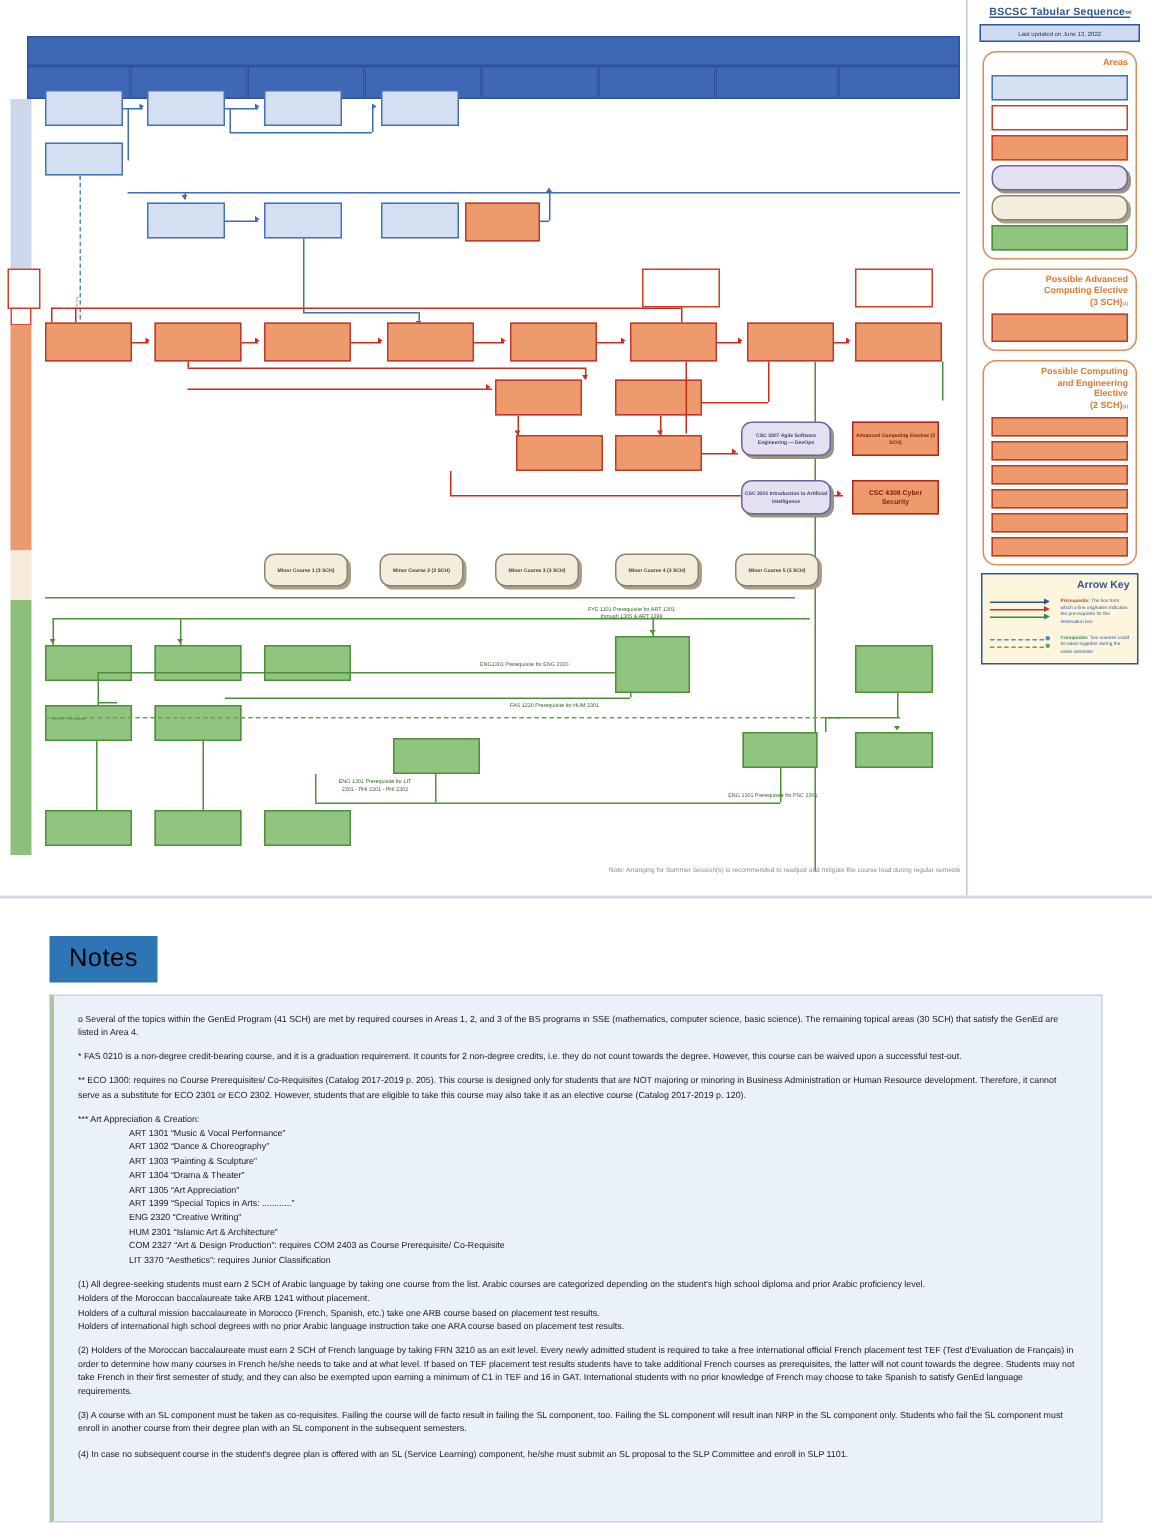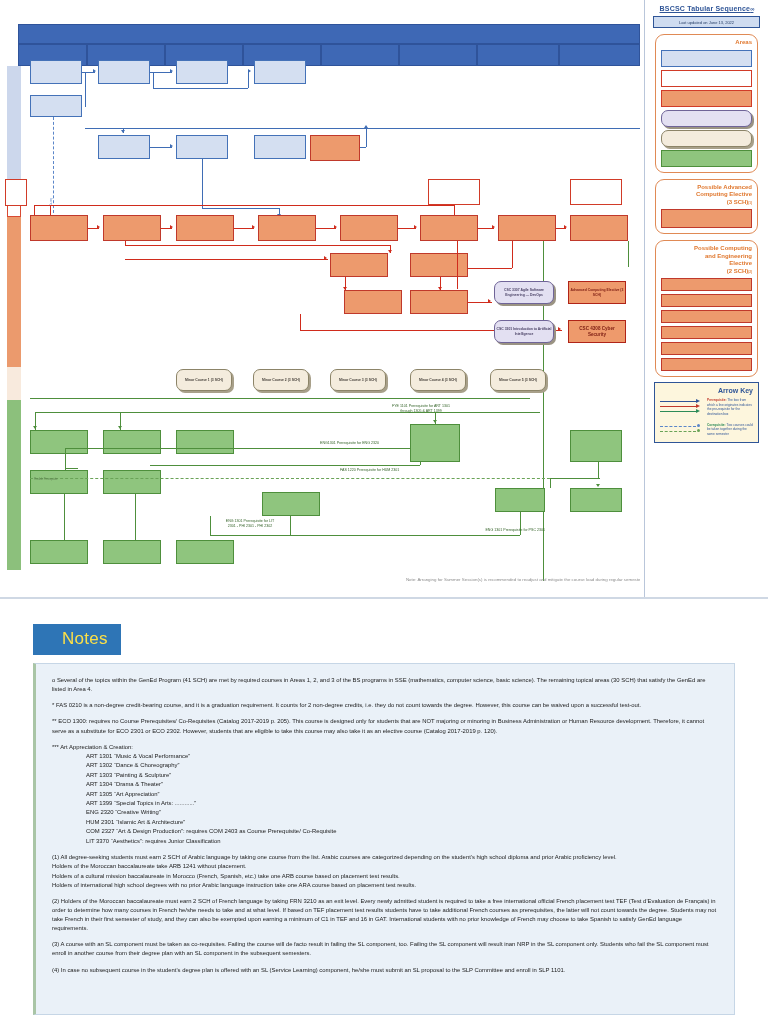--- a/index.html
+++ b/index.html
@@ -139,22 +139,22 @@
   .ak-text strong{color:#c0392b;}
   .ak-text.co strong{color:#2e8b57;}
 
   
   #notes-page{
     position:absolute;left:0;top:600px;width:768px;height:424px;
     background:#ffffff;overflow:hidden;
   }
   #notes-title{
     position:absolute;left:33px;top:24px;
-    background:#2e75b6;color:#fde047;
-    font-size:17px;padding:5px 13px 6px 29px;letter-spacing:.3px;
+    background:#2e75b6;color:#000000;
+    font-size:17px;padding:5px 13px 6px 13px;letter-spacing:.3px;
   }
   #notes-body{
     position:absolute;left:33px;top:63px;width:702px;height:352px;
     background:#eaf1f8;border:1px solid #c6d6e6;border-left:3px solid #a9c5a6;
     box-sizing:border-box;padding:12px 16px;
     font-size:5.9px;line-height:1.55;color:#1b1b1b;
     overflow:hidden;
   }
   #notes-body p{margin:0 0 7px 0;}
   #notes-body p.tight{margin:0 0 0 0;}

